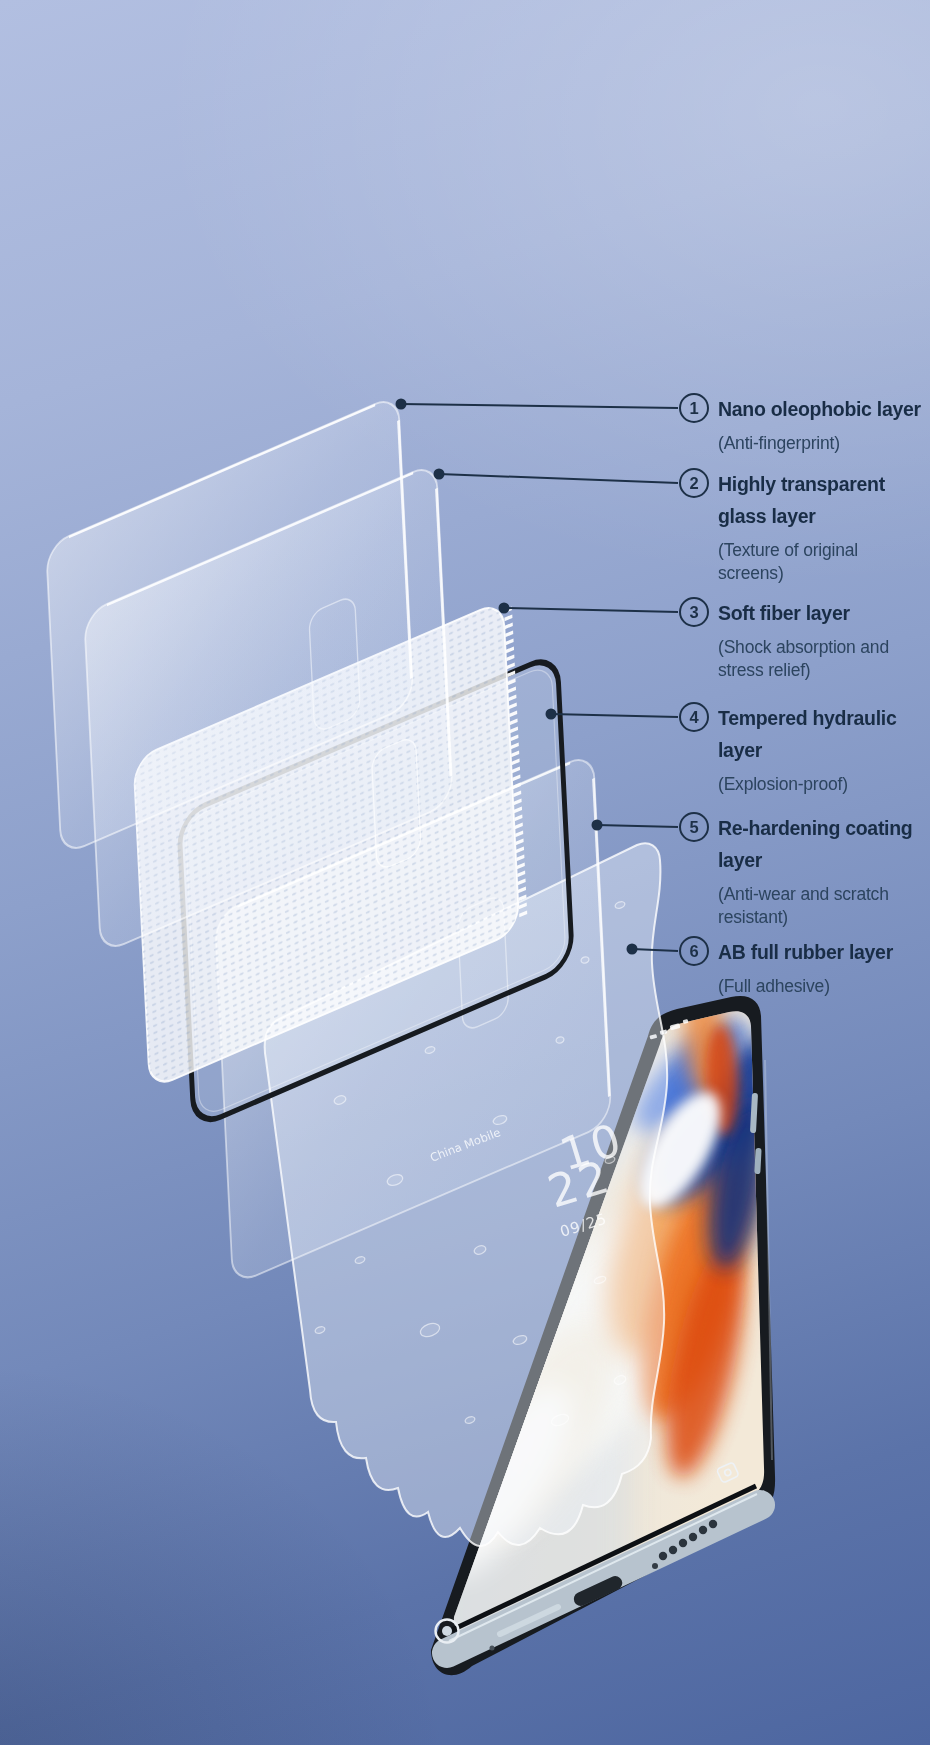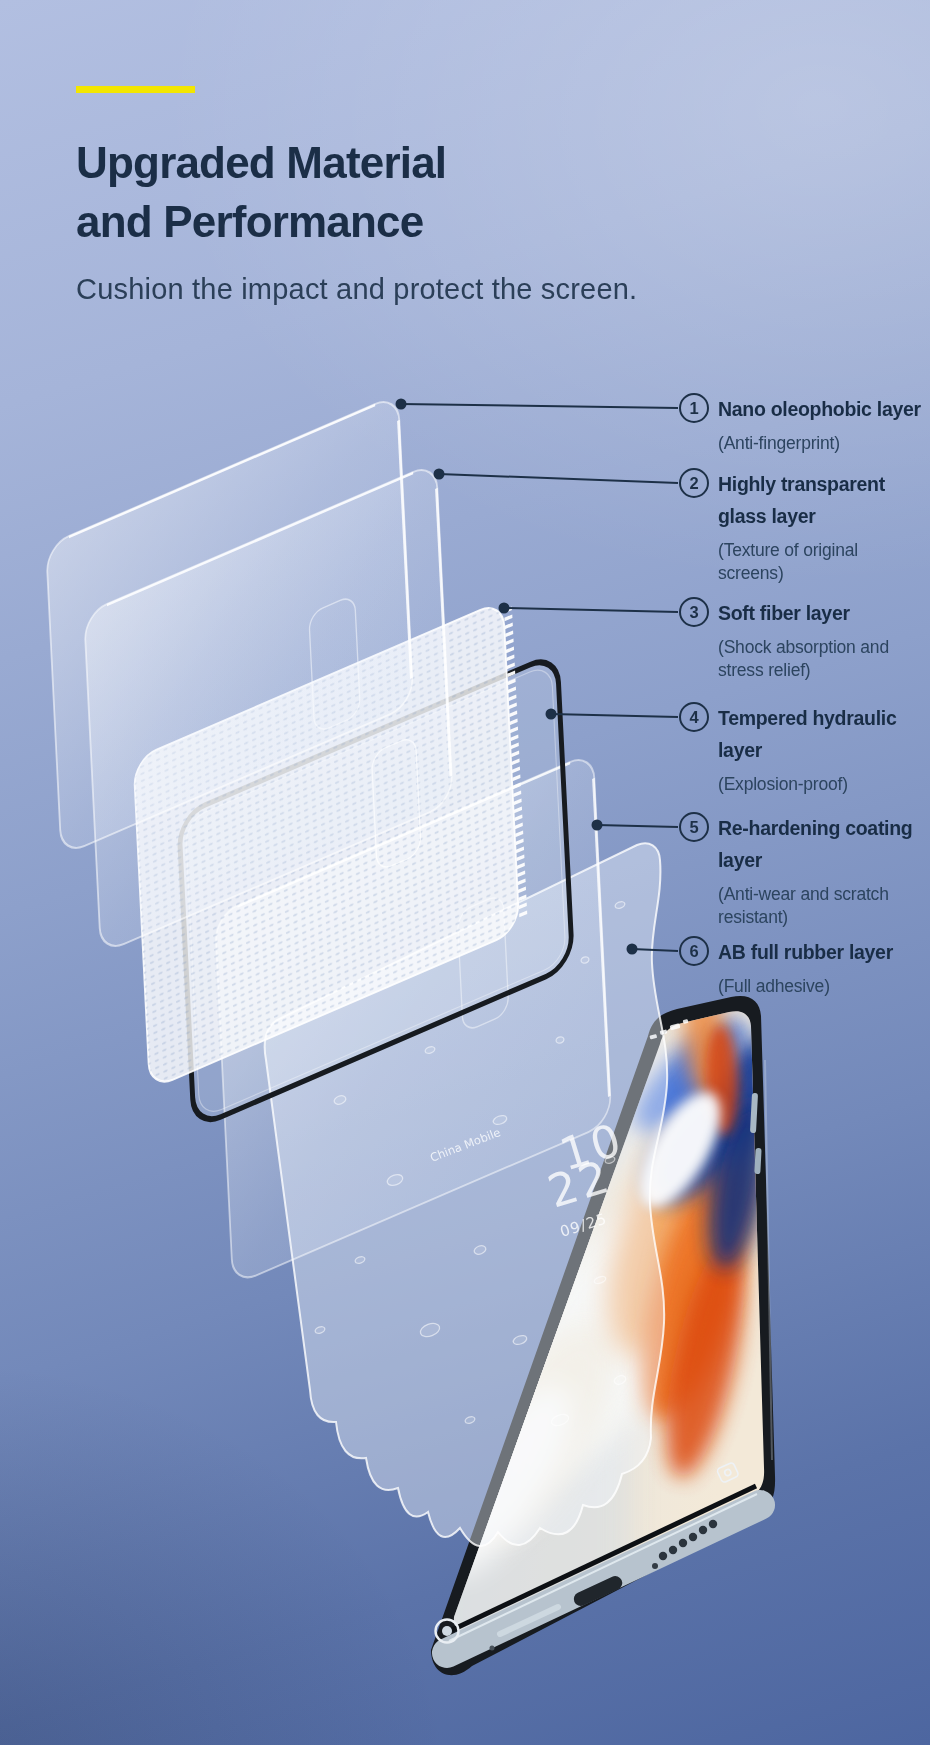--- a/index.html
+++ b/index.html
@@ -203,26 +203,20 @@
     <g fill="#1d3047">
       <circle cx="401" cy="404" r="5.5"></circle>
       <circle cx="439" cy="474" r="5.5"></circle>
       <circle cx="504" cy="608" r="5.5"></circle>
       <circle cx="551" cy="714" r="5.5"></circle>
       <circle cx="597" cy="825" r="5.5"></circle>
       <circle cx="632" cy="949" r="5.5"></circle>
     </g>
   </svg>
 
-  <header>
-    <div class="accent"></div>
-    <h1>Upgraded Material
-and Performance</h1>
-    <p class="subtitle">Cushion the impact and protect the screen.</p>
-  </header>
 
   <div class="callout" style="top:393px">
     <div class="badge">1</div>
     <div class="ct">Nano oleophobic layer</div>
     <div class="cn">(Anti-fingerprint)</div>
   </div>
   <div class="callout" style="top:468px">
     <div class="badge">2</div>
     <div class="ct">Highly transparent
 glass layer</div>

